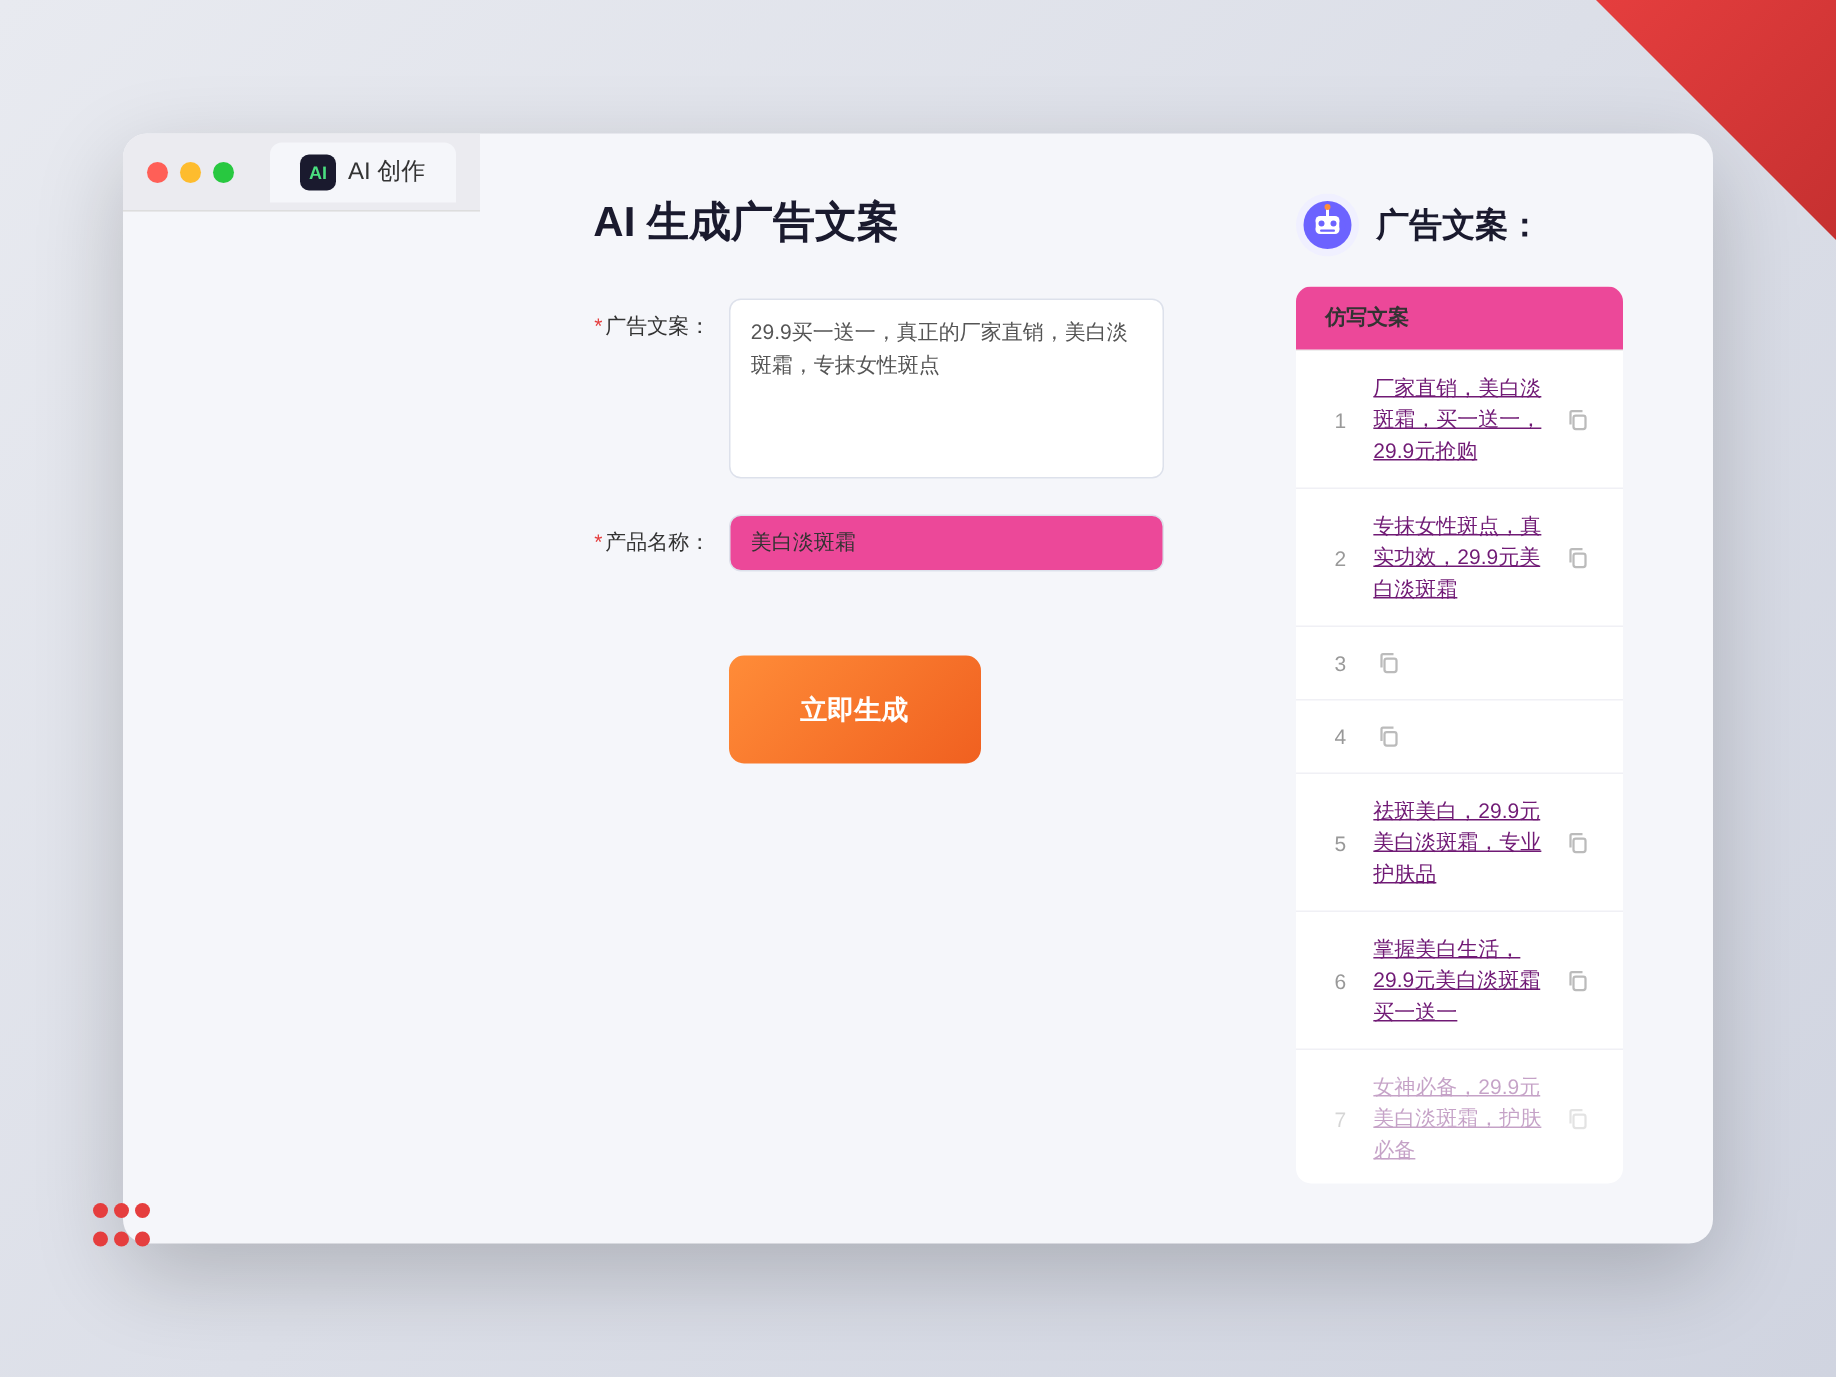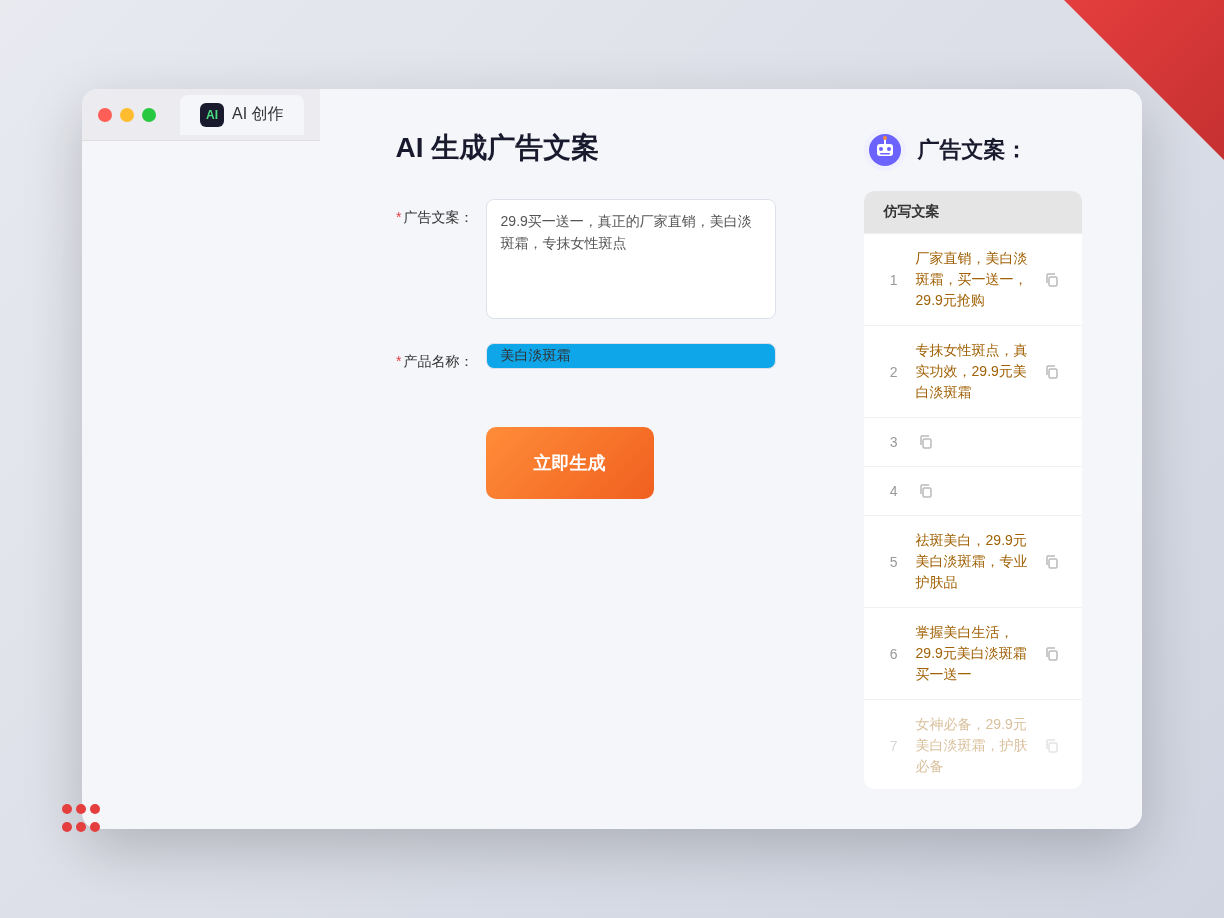--- a/index.html
+++ b/index.html
@@ -164,27 +164,27 @@
       color: #555;
       background: white;
       resize: none;
       font-family: inherit;
       line-height: 1.6;
       outline: none;
     }
 
     .form-input {
       flex: 1;
-      height: 26px;
+      height: 38px;
       border: 1px solid #dde1eb;
       border-radius: 8px;
       padding: 0 14px;
       font-size: 14px;
       color: #333;
-      background: #0ea5e9;
+      background: #ec4899;
       outline: none;
       font-family: inherit;
     }
 
     .generate-btn {
       margin-top: 32px;
       margin-left: 90px;
       background: linear-gradient(135deg, #ff8c38, #f06020);
       color: white;
       border: none;
@@ -223,21 +223,21 @@
     }
 
     .result-table {
       background: white;
       border-radius: 10px;
       overflow: hidden;
       flex: 1;
     }
 
     .result-table-header {
-      background: #e5e5e5;
+      background: #ec4899;
       padding: 12px 20px;
       font-size: 14px;
       font-weight: 600;
       color: #333;
       border-bottom: 1px solid #eee;
     }
 
     .result-row {
       display: flex;
       align-items: center;
@@ -258,22 +258,23 @@
       font-size: 14px;
       color: #999;
       width: 20px;
       flex-shrink: 0;
       text-align: center;
     }
 
     .row-text {
       flex: 1;
       font-size: 14px;
-      color: #a16207;
+      color: #701a75;
       line-height: 1.5;
+      text-decoration: underline;
     }
 
     .copy-icon {
       width: 20px;
       height: 20px;
       color: #bbb;
       flex-shrink: 0;
       cursor: pointer;
       display: flex;
       align-items: center;

